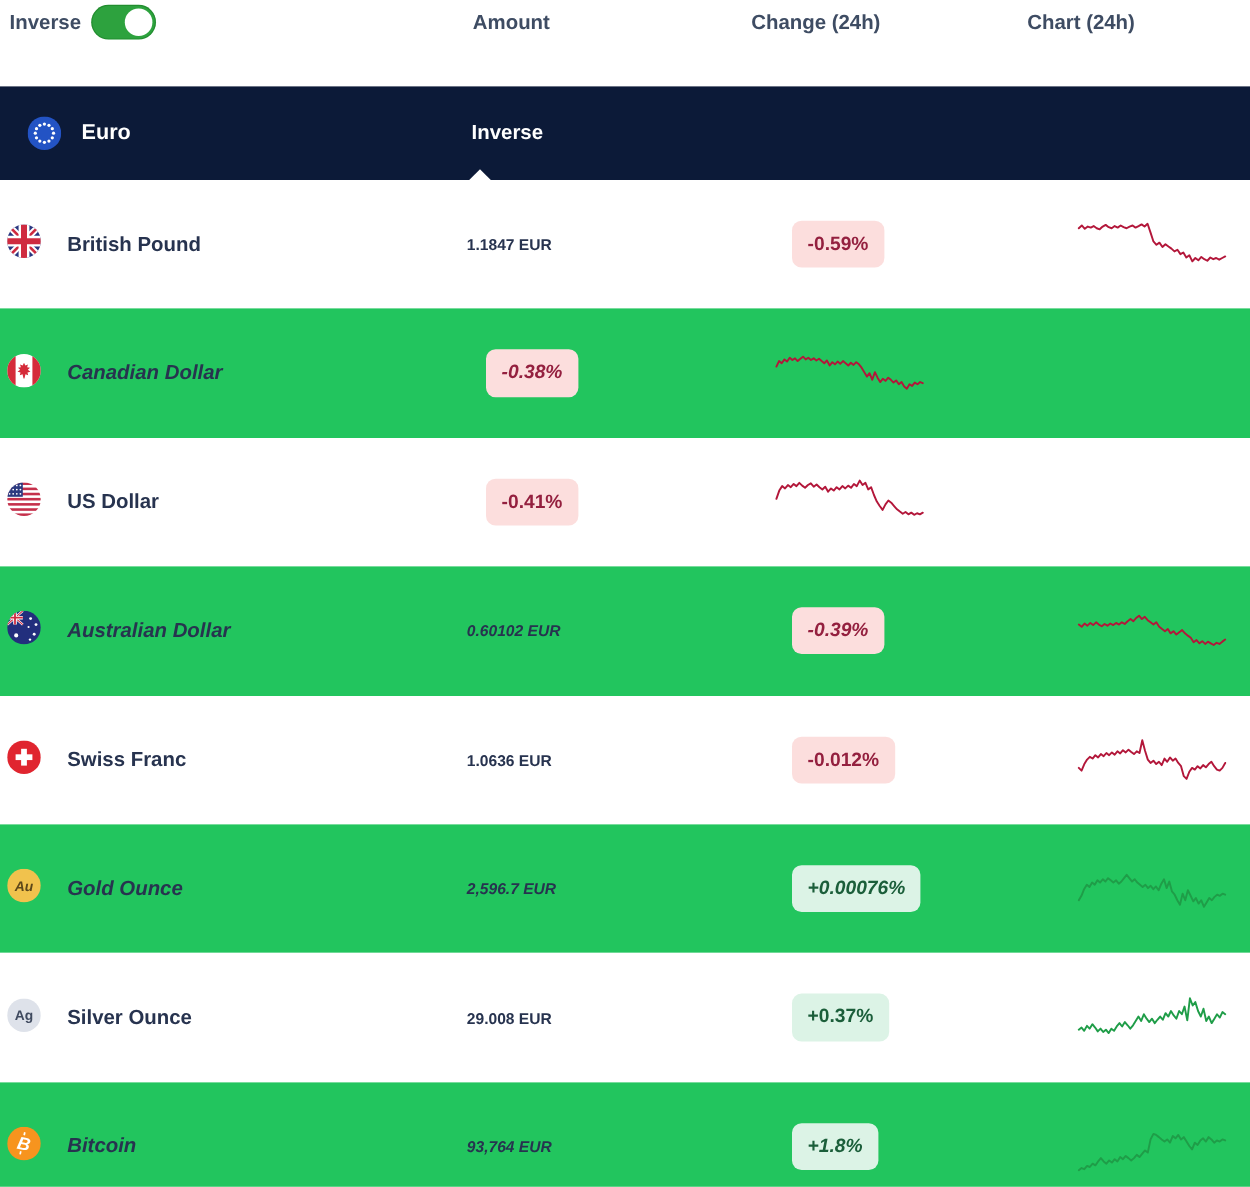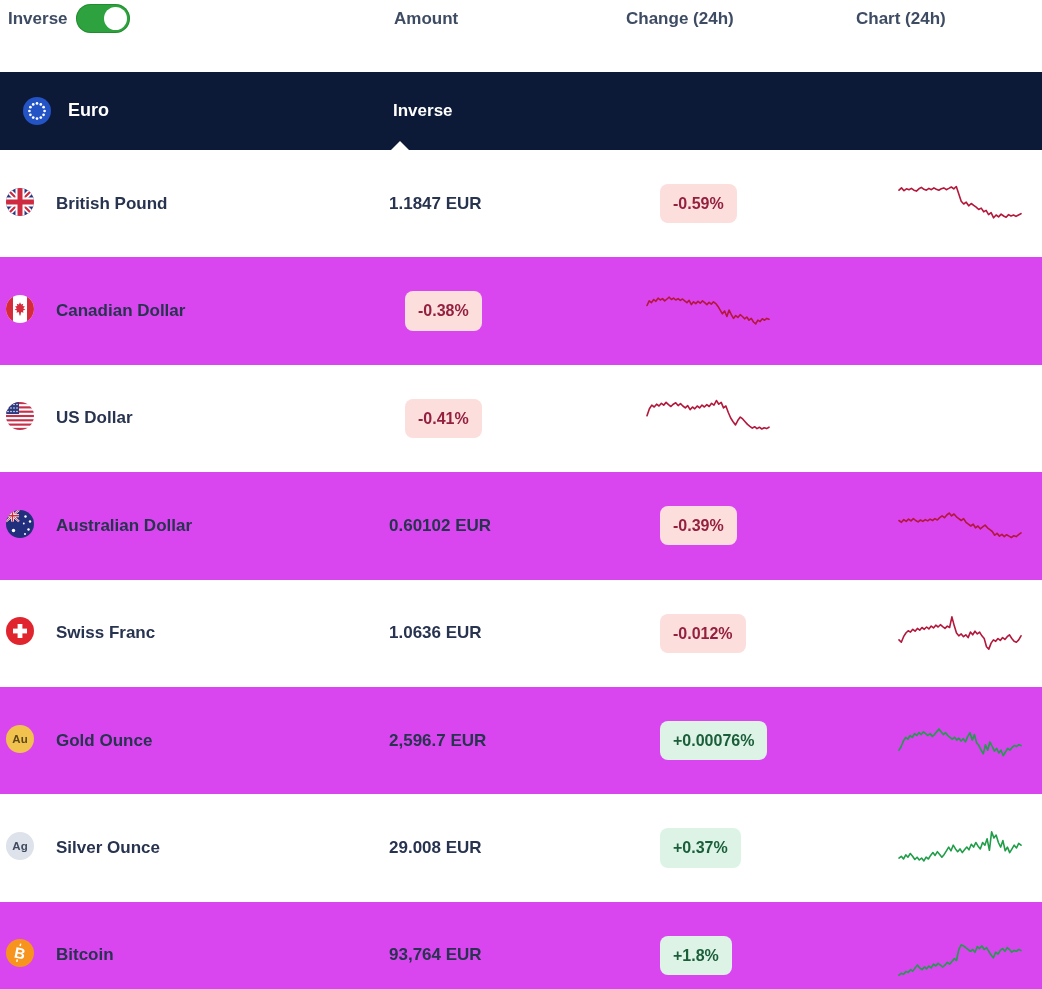--- a/index.html
+++ b/index.html
@@ -43,24 +43,24 @@
     border-left:9px solid transparent; border-right:9px solid transparent;
     border-bottom:9px solid #ffffff;
   }
   
   .rows { position:relative; }
   .row {
     height:107.4px; display:grid; align-items:center; cursor:pointer;
     grid-template-columns:50px 333px 255px 252px 132px;
     padding-left:6px; background:#ffffff;
   }
-  .row.alt { background:#d946ef; }
+  .row.alt { background:#22c55e;font-style:italic; }
   .row .flag-cell { display:flex; align-items:flex-start; }
   .row .name { font-size:17px; font-weight:700; color:#27334f; }
-  .row .amount { font-size:17px; font-weight:700; color:#27334f; }
+  .row .amount { font-size:13px; font-weight:700; color:#27334f; }
   .badge-cell { display:flex;margin-left:16px; }
   .badge {
     display:inline-block; font-size:16px; font-weight:700;
     padding:10px 13px; border-radius:8px; line-height:1.2;
   }
   .badge.down { background:#fcdedd; color:#94203f; }
   .badge.up   { background:#dcf3e6; color:#1b5e3a; }
   .chart-cell { display:flex; align-items:center; }
   svg text { font-family:"Liberation Sans", sans-serif; }
 </style>

